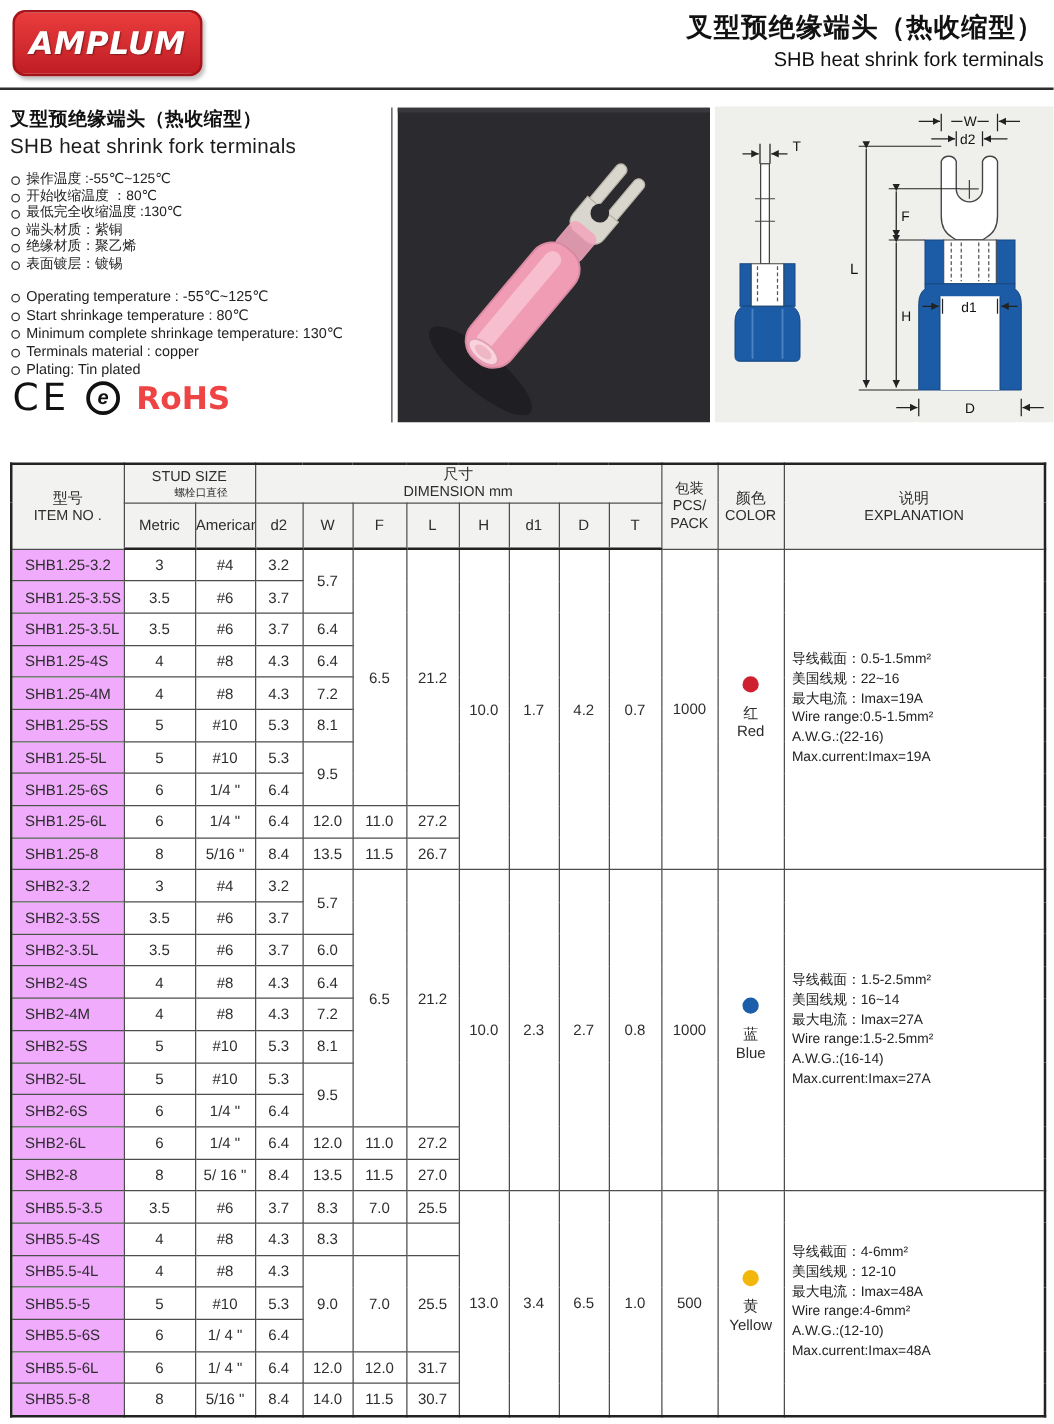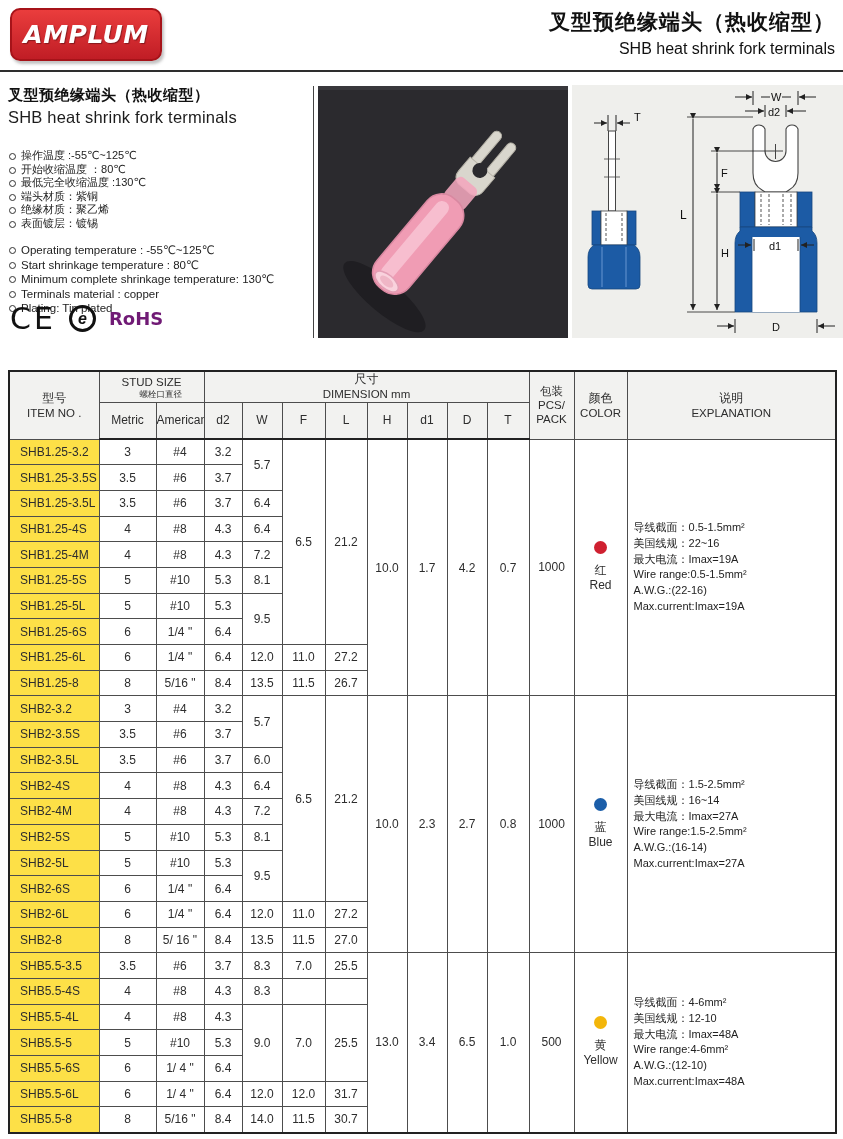--- a/index.html
+++ b/index.html
@@ -16,52 +16,52 @@
                text-shadow: 1px 1px 1px rgba(0,0,0,.35); }
   .head-titles { position: absolute; right: 8px; top: 8px; text-align: right; }
   .head-zh { font-size: 21px; font-weight: bold; color: #111; letter-spacing: 1px; }
   .head-en { font-size: 16px; color: #111; margin-top: 4px; }
   .head-rule { position: absolute; left: 0; top: 70px; width: 843px; height: 2px; background: #2e2e2e; }
 
   
   .specs { position: absolute; left: 8px; top: 86px; width: 300px; height: 252px; }
   .specs-zh { font-size: 15px; font-weight: bold; color: #111; letter-spacing: .5px; }
   .specs-en { font-size: 16.5px; color: #1c1c1c; margin-top: 3px; letter-spacing: .2px; }
-  .blist { list-style: none; margin-top: 22px; }
+  .blist { list-style: none; margin-top: 10px; }
   .blist.en { margin-top: 13px; }
   .blist li { position: relative; padding-left: 13px; font-size: 11px; line-height: 13.5px; color: #222; }
   .blist.en li { font-size: 11.5px; line-height: 14.5px; }
   .blist li::before { content: ""; position: absolute; left: 1px; top: 4px; width: 5px; height: 5px;
                       border: 1.2px solid #333; border-radius: 50%; }
   .certs { position: absolute; left: 2px; bottom: 2px; display: flex; align-items: center; gap: 13px; }
   .ce-mark { font-size: 30px; font-weight: normal; color: #111; letter-spacing: 3px;
              font-family: "DejaVu Sans", sans-serif; }
   .e-mark { width: 27px; height: 27px; border: 3px solid #111; border-radius: 50%;
             display: flex; align-items: center; justify-content: center;
             font-size: 16px; font-weight: bold; font-style: italic; color: #111; }
-  .rohs-mark { font-size: 18px; font-weight: bold; color: #701a75; font-family: "DejaVu Sans", sans-serif; }
+  .rohs-mark { font-size: 25px; font-weight: bold; color: #ef4444; font-family: "DejaVu Sans", sans-serif; }
 
   .photo-panel { position: absolute; left: 318px; top: 86px; width: 250px; height: 252px; }
   .diagram-panel { position: absolute; left: 572px; top: 85px; width: 271px; height: 253px; }
   .v-divider { position: absolute; left: 313px; top: 86px; width: 1px; height: 252px; background: #444; }
 
   
   .spec-table { position: absolute; left: 8px; top: 370px; width: 827px;
                 border-collapse: collapse; table-layout: fixed;
                 border: 2px solid #222; }
   .spec-table th, .spec-table td { border: 1px solid #4d4d4d; text-align: center;
                 font-size: 12px; color: #2d2d2d; padding: 0; height: 25.7px; overflow: hidden; }
   .spec-table thead th { background: #f2f2f0; font-weight: normal; }
   .spec-table thead tr.h1 th { height: 31px; }
   .spec-table thead tr.h2 th { height: 37px; border-bottom: 2px solid #222; }
   .hdr-main { font-size: 12px; line-height: 15px; }
   .hdr-sub  { font-size: 11.5px; line-height: 14px; }
   .stud-sub { font-size: 8.5px; line-height: 10px; letter-spacing: 0; white-space: nowrap; }
   .stud-sub span { margin: 12px 2px; padding-left: 38px; }
-  td.item { text-align: left; padding-left: 10px; background: #fde047; }
+  td.item { text-align: left; padding-left: 10px; background: #f0abfc; }
   td.expl { text-align: left; padding-left: 6px; }
   td.expl div { font-size: 11px; line-height: 15.8px; color: #222; white-space: nowrap; }
   td.colorcell div { font-size: 12px; line-height: 15px; }
   .dot { display: inline-block; width: 13px; height: 13px; border-radius: 50%; margin-bottom: 6px; }
 </style>
 </head>
 <body>
 
 <div class="page">
 

